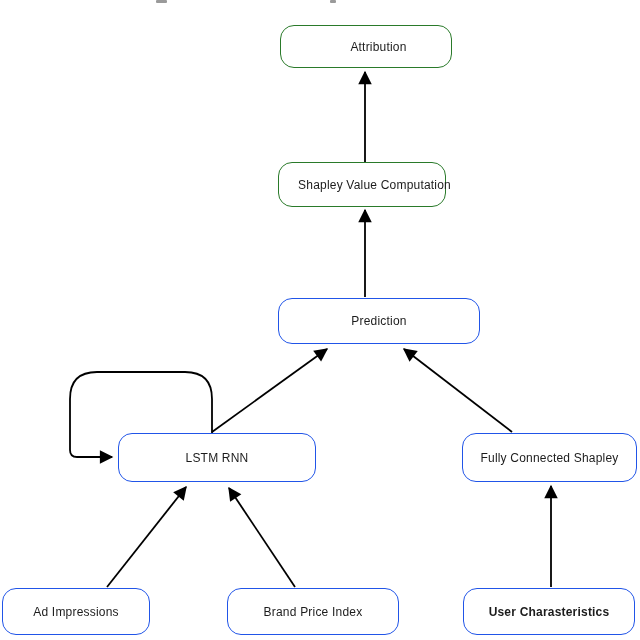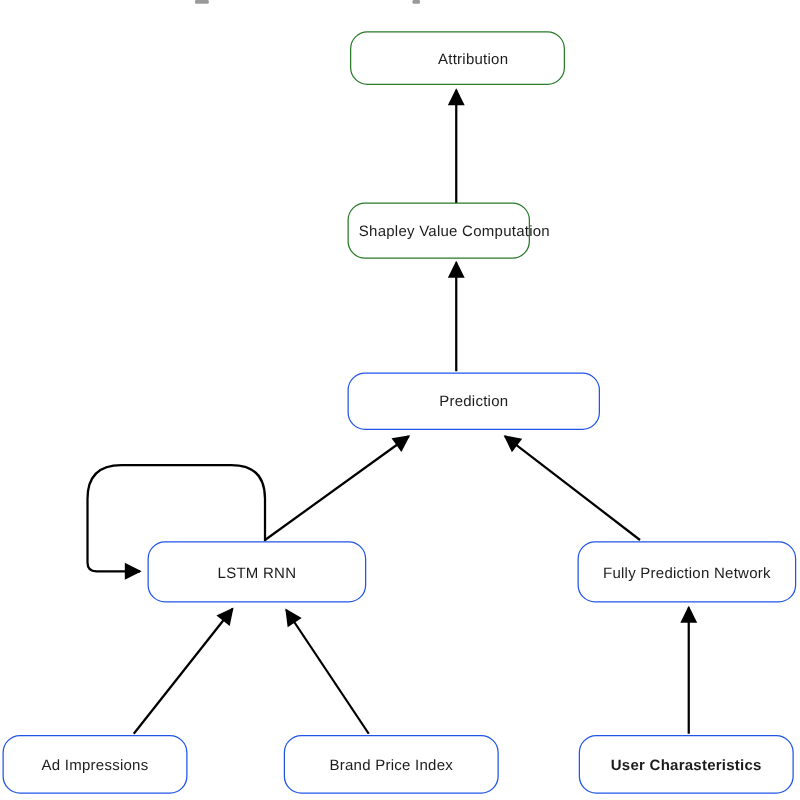--- a/index.html
+++ b/index.html
@@ -82,34 +82,34 @@
 
     <line class="edge" x1="295" y1="587" x2="229" y2="488" marker-end="url(#arrow)"></line>
 
     <line class="edge" x1="551" y1="587" x2="551" y2="486" marker-end="url(#arrow)"></line>
   </svg>
 
   <div class="node green" style="left:280px; top:25px; width:172px; height:43px;">
     <span class="label">Attribution</span>
   </div>
 
-  <div class="node green" style="left:278px; top:162px; width:146px; height:45px;">
+  <div class="node green" style="left:278px; top:162px; width:168px; height:45px;">
     <span class="label">Shapley Value Computation</span>
   </div>
 
   <div class="node blue" style="left:278px; top:298px; width:202px; height:46px;">
     <span class="label">Prediction</span>
   </div>
 
-  <div class="node blue" style="left:118px; top:433px; width:175px; height:49px;">
+  <div class="node blue" style="left:118px; top:433px; width:198px; height:49px;">
     <span class="label">LSTM RNN</span>
   </div>
 
   <div class="node blue" style="left:462px; top:433px; width:175px; height:49px;">
-    <span class="label">Fully Prediction Network</span>
+    <span class="label">Fully Connected Shapley</span>
   </div>
 
   <div class="node blue" style="left:2px; top:588px; width:148px; height:47px;">
     <span class="label">Ad Impressions</span>
   </div>
 
   <div class="node blue" style="left:227px; top:588px; width:172px; height:47px;border-radius:14px;">
     <span class="label">Brand Price Index</span>
   </div>
 

